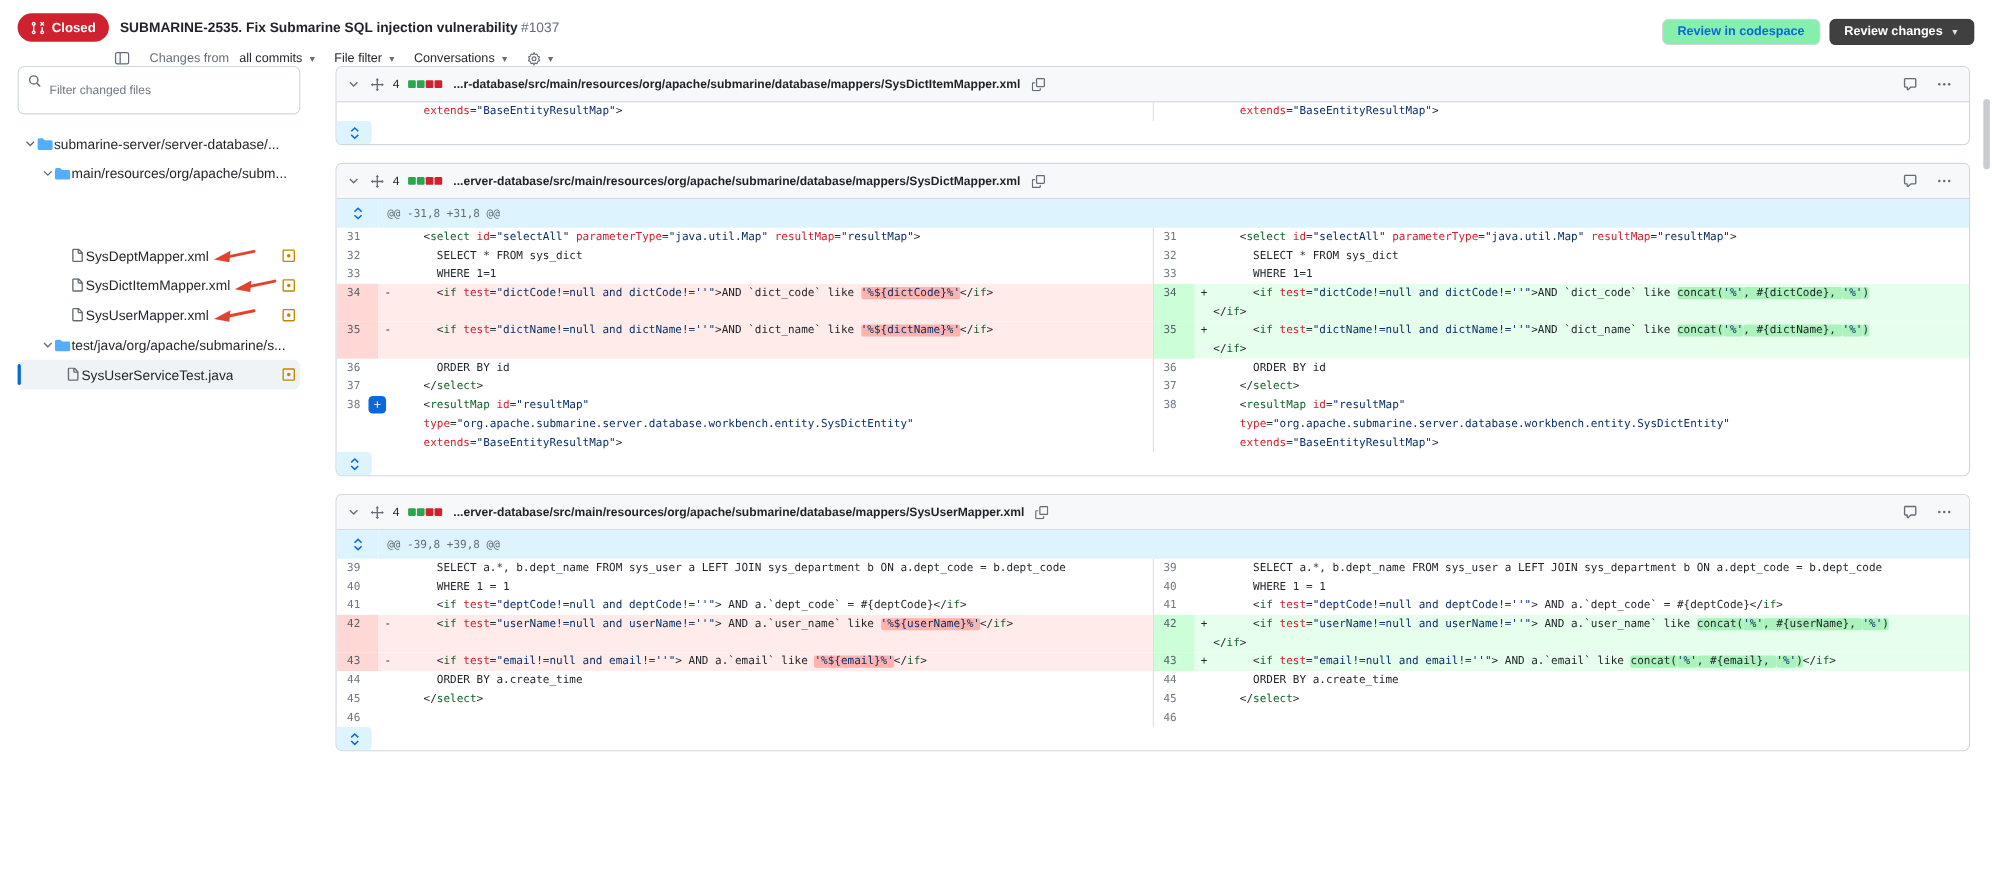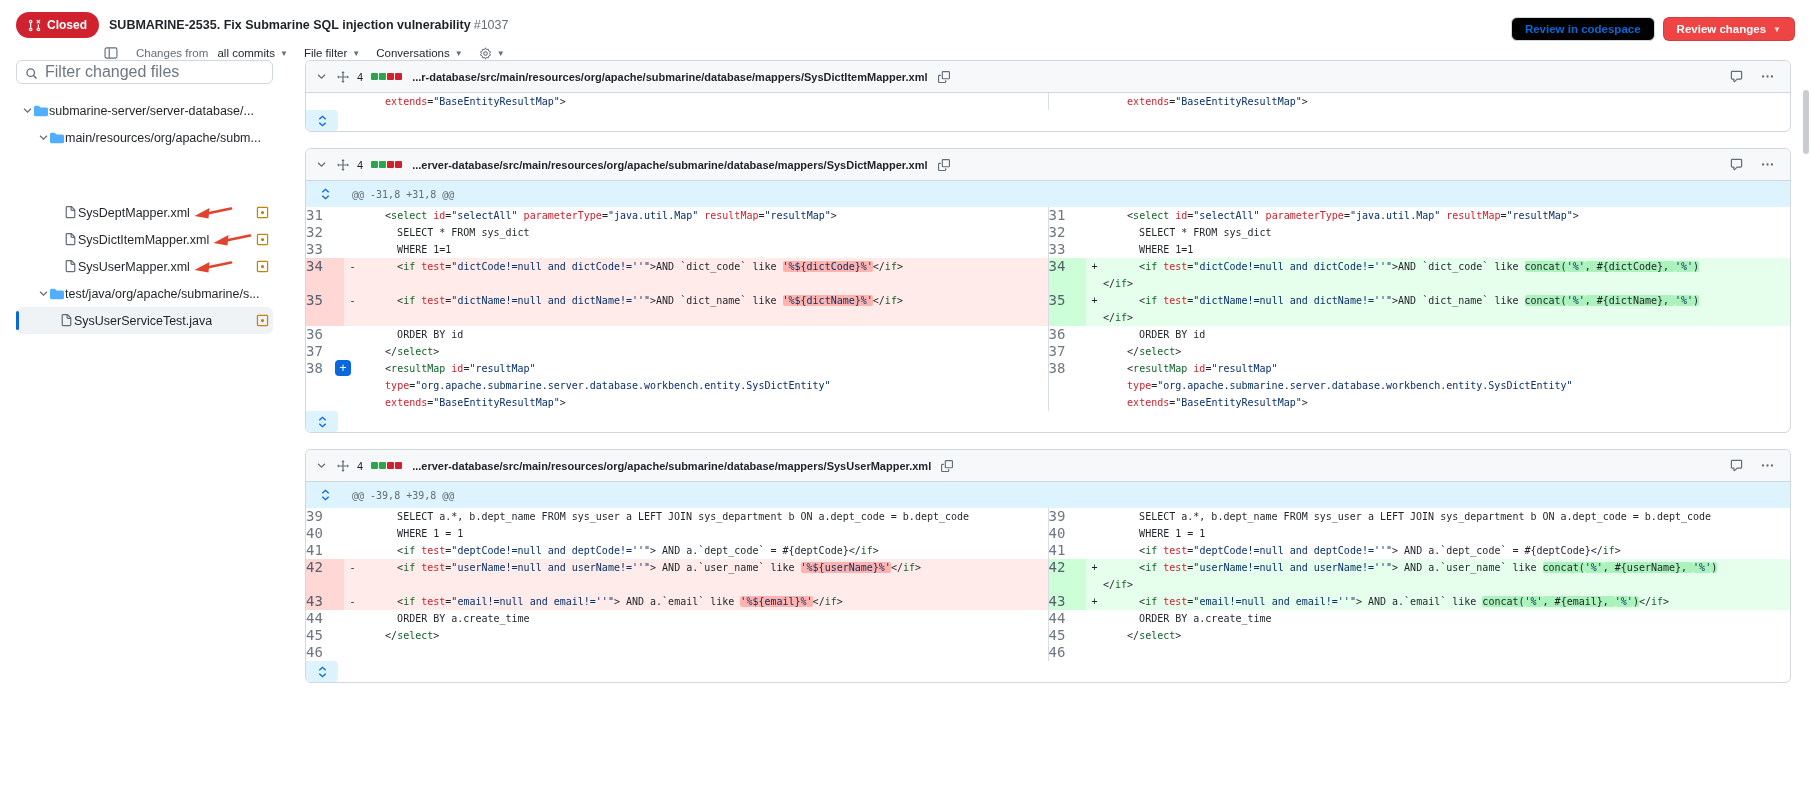--- a/index.html
+++ b/index.html
@@ -14,27 +14,27 @@
 .pr-title{font-size:12.5px;font-weight:700;color:#1f2328;white-space:nowrap}
 .pr-number{font-size:12.5px;color:#656d76;font-weight:400;margin-left:3px}
 .toolbar-row{display:flex;align-items:center;gap:16px;margin-top:6px;margin-left:86px;font-size:11.5px;color:#24292f}
 .menu-item{display:inline-flex;align-items:center;gap:3px;cursor:pointer}
 .muted{color:#656d76}
 .caret{color:#656d76;font-size:8px;margin-left:2px}
 .caret-light{color:rgba(255,255,255,.85)}
 .icon-btn{background:none;border:none;cursor:pointer;display:inline-flex;align-items:center;padding:2px;line-height:0}
 .header-actions{position:absolute;top:17px;right:16px;display:flex;gap:8px}
 .btn{font-size:11.5px;font-weight:600;padding:5px 13px;border-radius:6px;border:1px solid #d0d7de;cursor:pointer}
-.btn-codespace{background:#000000;color:#0969da}
-.btn-review{background:#ef4444;color:#fff;border-color:rgba(31,35,40,.15);display:inline-flex;align-items:center;gap:5px}
+.btn-codespace{background:#86efac;color:#0969da}
+.btn-review{background:#404040;color:#fff;border-color:rgba(31,35,40,.15);display:inline-flex;align-items:center;gap:5px}
 
 .main{display:flex;height:739px}
 .sidebar{width:289px;flex:none;padding:2px 16px 0;overflow:hidden}
 .filter-box{position:relative}
-.filter-input{width:100%;height:24px;border:1px solid #d0d7de;border-radius:6px;padding:0 8px 0 28px;font-size:16px;background:#fff;outline:none}
+.filter-input{width:100%;height:44px;border:1px solid #d0d7de;border-radius:6px;padding:0 8px 0 28px;font-size:11px;background:#fff;outline:none}
 .filter-input::placeholder{color:#6e7781}
 .search-icon{position:absolute;left:9px;top:7px;line-height:0}
 .tree{margin-top:13px}
 .tree-row{display:flex;align-items:center;height:27px;gap:1px;font-size:12.5px;cursor:pointer;position:relative;border-radius:6px;padding-right:4px}
 .tree-row.selected{background:#f0f3f6}
 .tree-row.selected::before{content:"";position:absolute;left:0;top:4px;bottom:4px;width:3px;border-radius:2px;background:#0969da}
 .tree-label{white-space:nowrap;overflow:hidden}
 .mod-icon{margin-left:auto;flex:none;line-height:0}
 .arrow-annot{flex:none;margin-left:2px;line-height:0}
 .svgwrap{line-height:0;flex:none}
@@ -44,21 +44,21 @@
 .file-header{display:flex;align-items:center;gap:8px;height:32px;padding:0 8px;background:#f6f8fa;border-bottom:1px solid #d0d7de}
 .changes-count{font-size:11px}
 .diffstat{display:inline-flex;gap:1px}
 .diffstat span{width:7px;height:7px;border-radius:1px;display:block}
 .sq-add{background:#2da44e}.sq-del{background:#cf222e}
 .file-path{font-size:11px;font-weight:600;margin-left:2px;white-space:nowrap}
 .header-right{margin-left:auto;display:inline-flex;gap:14px;align-items:center;padding-right:6px}
 table.diff{width:100%;border-collapse:collapse;table-layout:fixed;font-family:"DejaVu Sans Mono","Liberation Mono",monospace;font-size:10px;line-height:17px}
 col.numcol{width:38px}
 td{vertical-align:top}
-td.num{text-align:left;padding:0 7px 0 0;color:#6e7781;font-size:14px;user-select:none;cursor:pointer}
+td.num{text-align:center;padding:0 7px 0 0;color:#6e7781;font-size:10px;user-select:none;cursor:pointer}
 td.rnum{border-left:1px solid #d8dee4}
 td.num.del{background:#ffd7d5;color:#57606a}
 td.num.add{background:#ccffd8;color:#57606a}
 td.code{white-space:pre-wrap;word-break:break-all;position:relative}
 td.code.del{background:#ffebe9}
 td.code.add{background:#e6ffec}
 .marker{display:inline-block;width:17px;text-align:center}
 .c-p{color:#1f2328}.c-t{color:#116329}.c-a{color:#cf222e}.c-s{color:#0a3069}
 .hl-d{background:#ffb3ae;border-radius:2px}
 .hl-g{background:#abf2bc;border-radius:2px}

